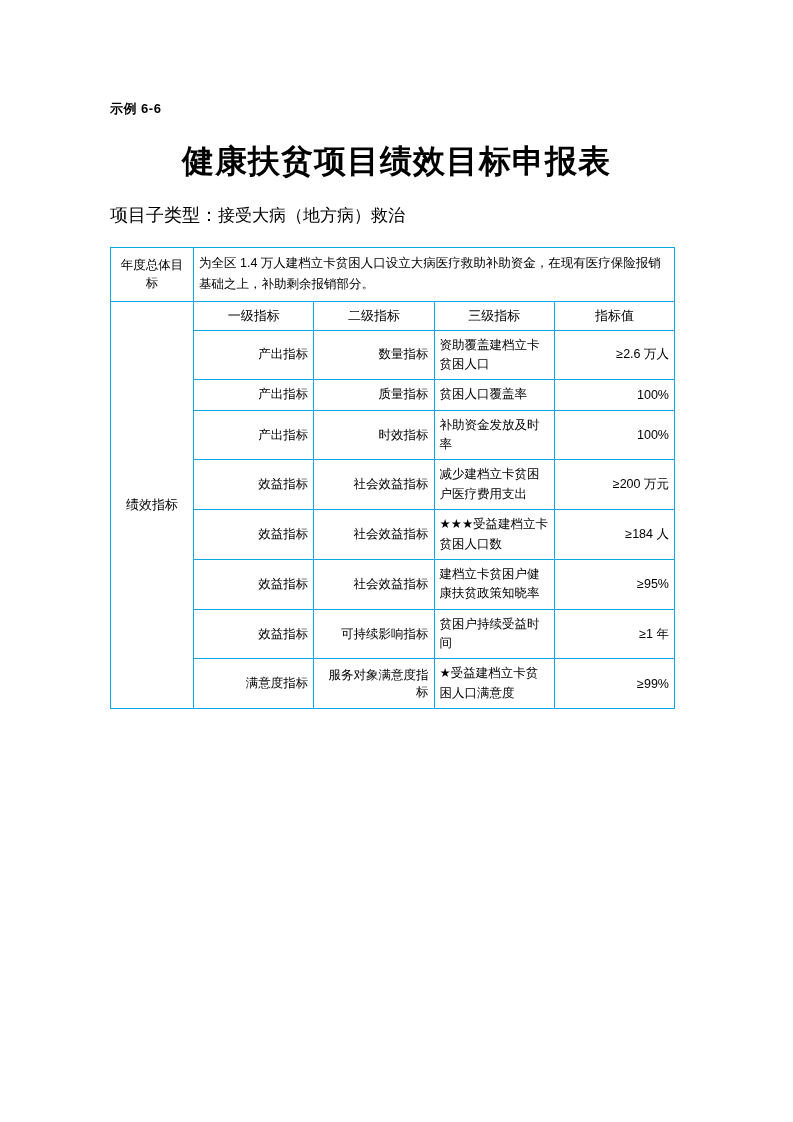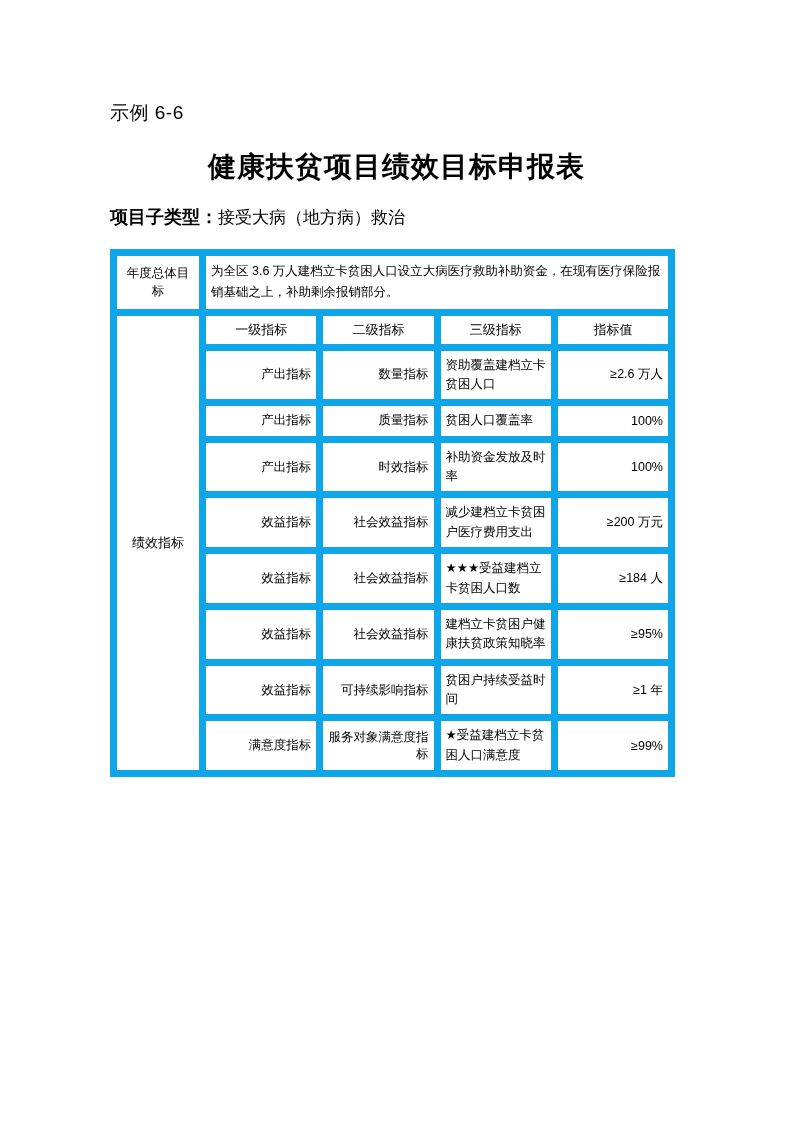--- a/index.html
+++ b/index.html
@@ -17,58 +17,58 @@
   }
   .page {
     position: relative;
     width: 793px;
     height: 1122px;
     box-sizing: border-box;
     padding: 0 110px;
   }
   .example-label {
     margin-top: 100px;
-    font-size: 19px;
+    font-size: 13px;
     font-family: "Liberation Sans", "DejaVu Sans", sans-serif;
-    font-weight: normal;
+    font-weight: bold;
     letter-spacing: 0.5px;
   }
   .doc-title {
     margin-top: 22px;
     text-align: center;
-    font-size: 28px;
+    font-size: 32px;
     font-weight: bold;
     letter-spacing: 1px;
     font-family: "Liberation Serif", "DejaVu Serif", serif;
   }
   .meta-line {
     margin-top: 18px;
     font-size: 17px;
     line-height: 1.5;
   }
   .meta-line .meta-label {
-    font-weight: bold;
+    font-weight: normal;
     font-size: 18px;
     margin-top: 24px;
   }
   .meta-line .meta-value {
     font-weight: normal;
     font-size: 17px;
     margin-top: 12px;
   }
   table.perf {
     margin-top: 18px;
     border-collapse: collapse;
     width: 565px;
     table-layout: fixed;
     font-size: 12.5px;
     font-family: "Liberation Sans", "DejaVu Sans", sans-serif;
   }
   table.perf td, table.perf th {
-    border: 7px solid #0ea5e9;
+    border: 1px solid #0ea5e9;
     padding: 5px 5px;
     vertical-align: middle;
     font-weight: normal;
   }
   .c-center { text-align: right; }
   .row-head td {
     text-align: center;
     font-size: 13px;
   }
   .goal-label {
@@ -109,21 +109,21 @@
   <div class="meta-line">
     <span class="meta-label">项目子类型：</span><span class="meta-value">接受大病（地方病）救治</span>
   </div>
 
 
 
   <table class="perf">
     <tbody>
       <tr>
         <td class="goal-label">年度总体目标</td>
-        <td class="goal-text" colspan="4">为全区 3.6 万人建档立卡贫困人口设立大病医疗救助补助资金，在现有医疗保险报销基础之上，补助剩余报销部分。</td>
+        <td class="goal-text" colspan="4">为全区 1.4 万人建档立卡贫困人口设立大病医疗救助补助资金，在现有医疗保险报销基础之上，补助剩余报销部分。</td>
       </tr>
       <tr class="row-head">
         <td class="vert-label" rowspan="9">绩效指标</td>
         <td class="col-l1">一级指标</td>
         <td class="col-l2">二级指标</td>
         <td class="col-l3">三级指标</td>
         <td class="col-val">指标值</td>
       </tr>
       <tr>
         <td class="c-center">产出指标</td>

